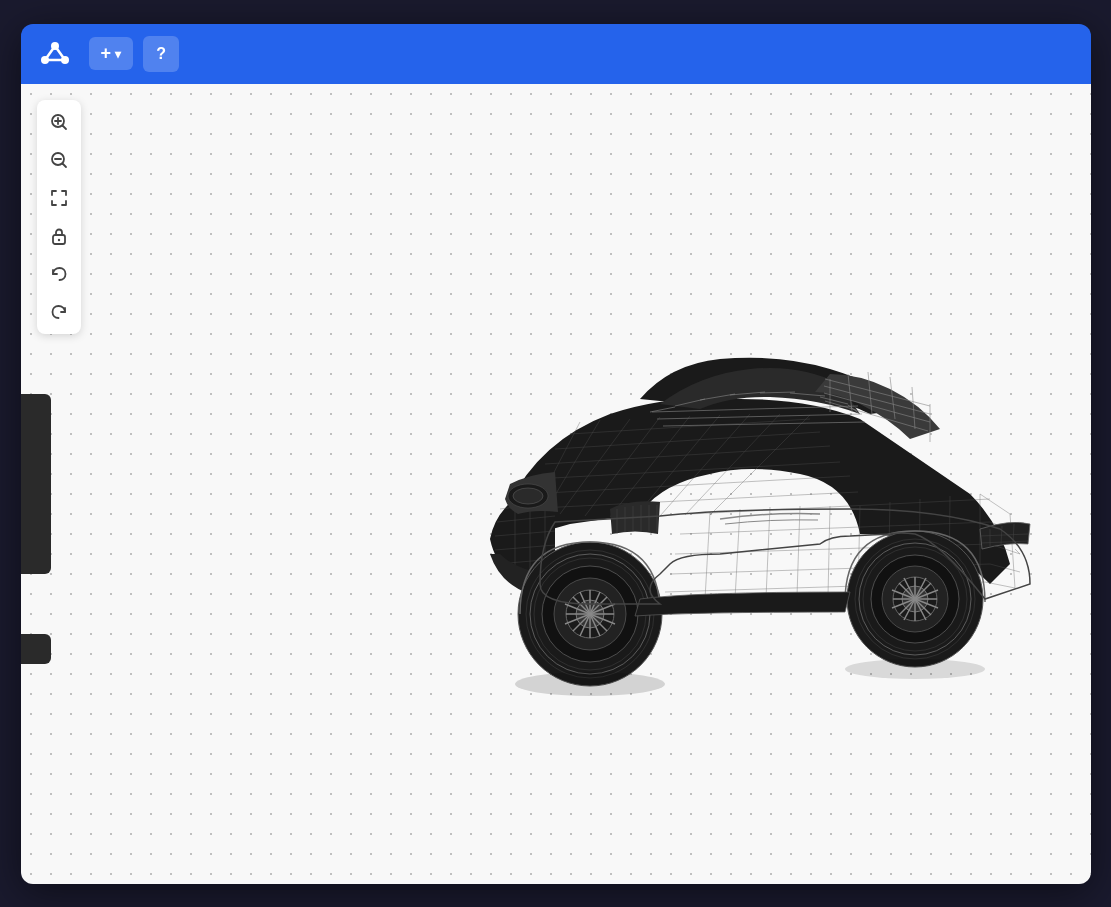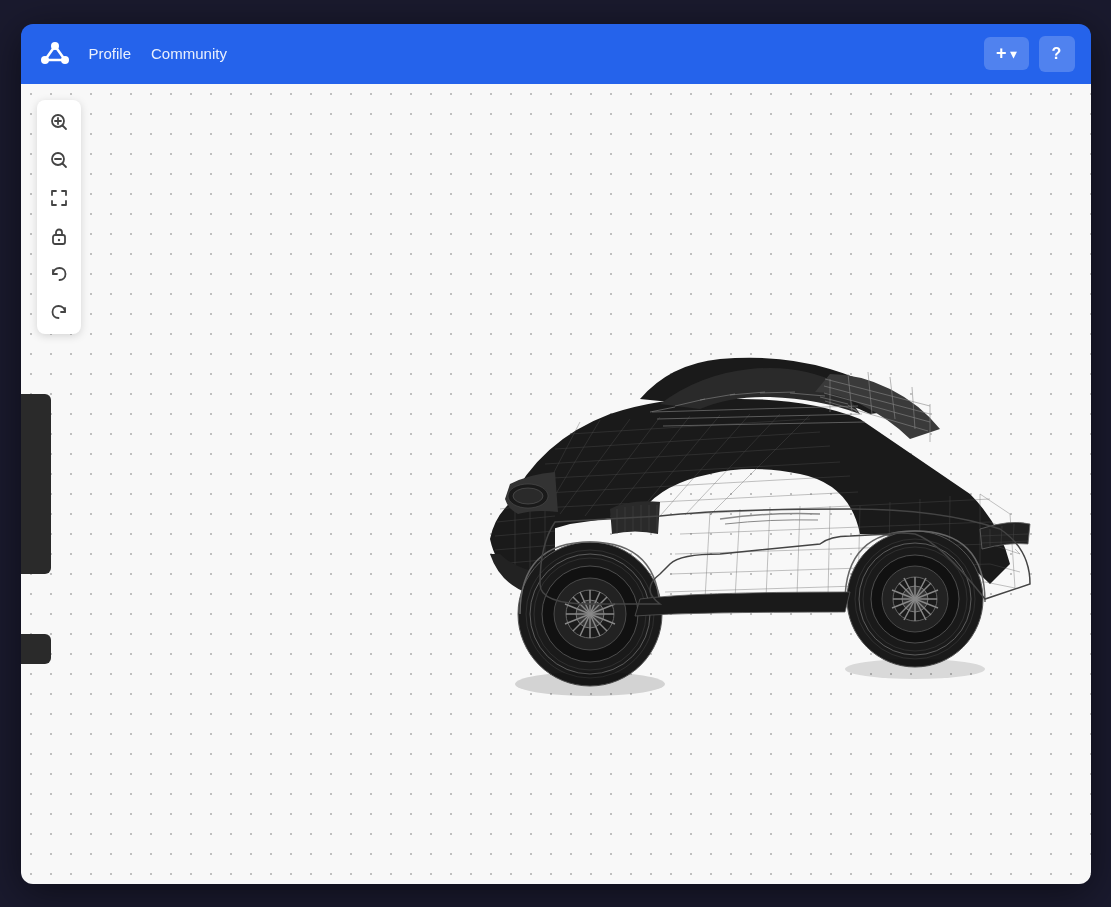--- a/index.html
+++ b/index.html
@@ -190,24 +190,20 @@
       <svg viewBox="0 0 32 32" fill="none" xmlns="http://www.w3.org/2000/svg">
         <circle cx="16" cy="8" r="4" fill="white"></circle>
         <circle cx="6" cy="22" r="4" fill="white"></circle>
         <circle cx="26" cy="22" r="4" fill="white"></circle>
         <line x1="16" y1="8" x2="6" y2="22" stroke="white" stroke-width="2.5"></line>
         <line x1="16" y1="8" x2="26" y2="22" stroke="white" stroke-width="2.5"></line>
         <line x1="6" y1="22" x2="26" y2="22" stroke="white" stroke-width="2.5"></line>
       </svg>
     </div>
 
-    <div class="navbar-links">
-      <a class="navbar-link">Profile</a>
-      <a class="navbar-link">Community</a>
-    </div>
 
     <div class="navbar-actions">
       <button class="btn-add">
         <span>+</span>
         <span style="font-size:12px;">▾</span>
       </button>
       <button class="btn-help">?</button>
     </div>
   </nav>
 

